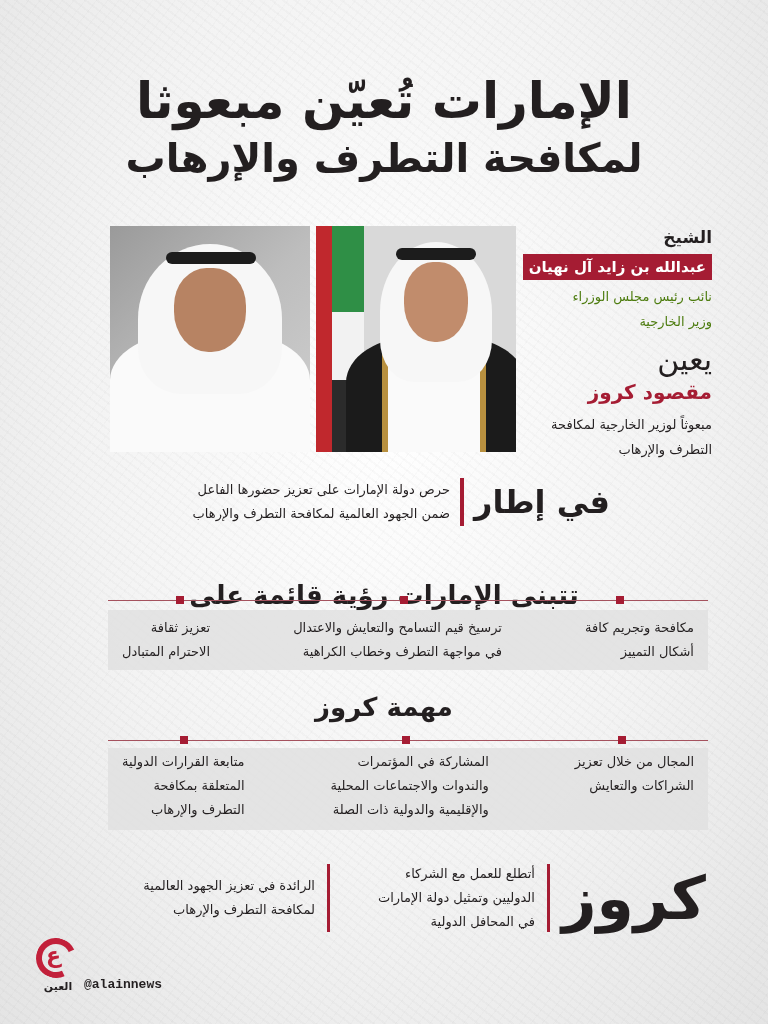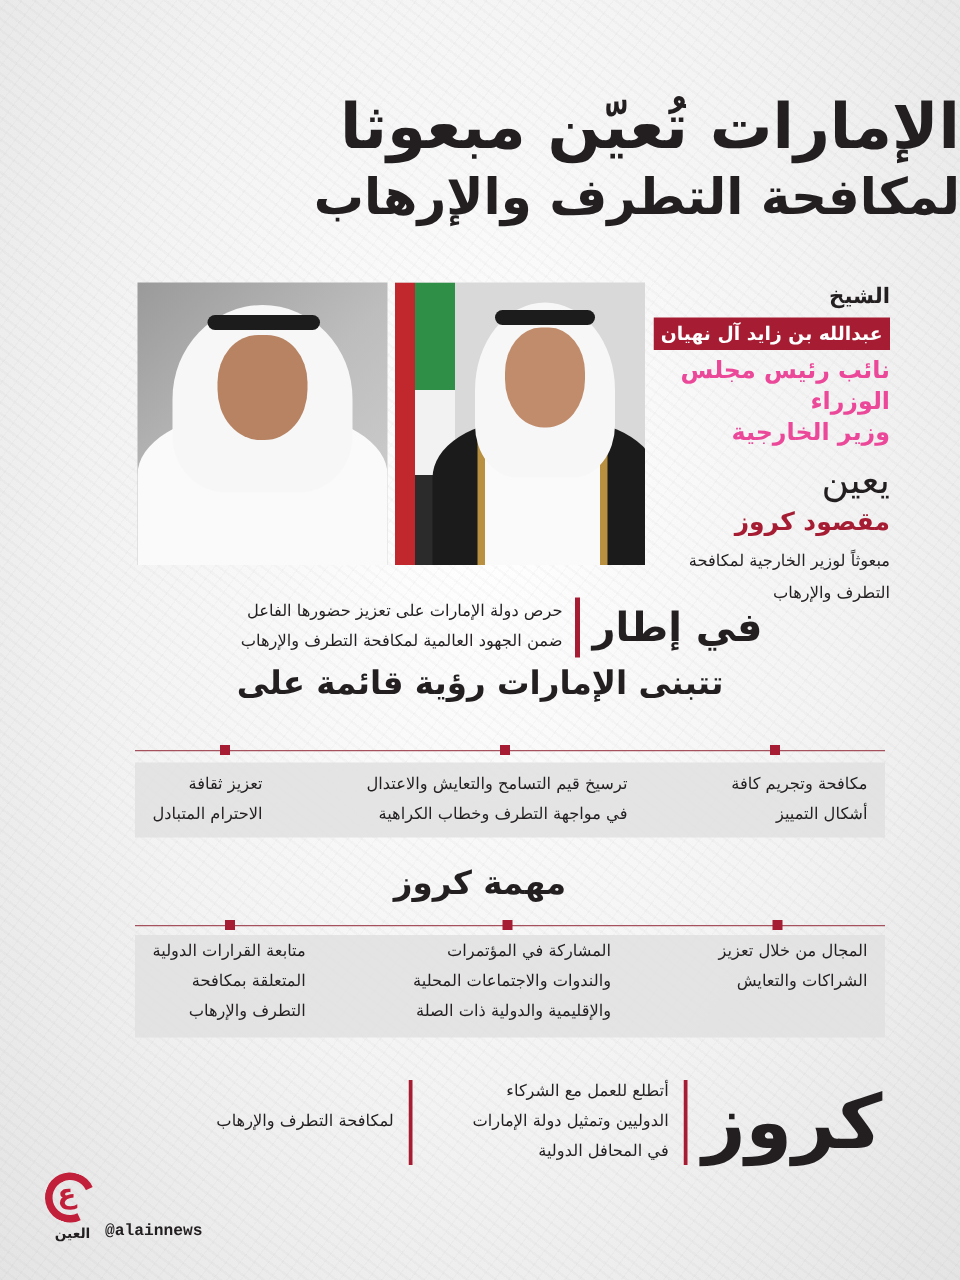--- a/index.html
+++ b/index.html
@@ -12,21 +12,21 @@
   }
   .grain {
     position: absolute; inset: 0;
     background-image:
       repeating-linear-gradient(37deg, rgba(0,0,0,0.018) 0 2px, transparent 2px 7px),
       repeating-linear-gradient(-53deg, rgba(0,0,0,0.015) 0 1px, transparent 1px 9px);
     pointer-events: none;
   }
   .title {
     position: absolute; left: 0; right: 0; top: 70px;
-    text-align: right; direction: rtl;
+    text-align: center; direction: rtl;
   }
   .title .l1 { font-size: 50px; font-weight: 700; line-height: 62px; color: #231f20; }
   .title .l2 { font-size: 40px; font-weight: 700; line-height: 52px; color: #231f20; }
 
   .photos {
     position: absolute; top: 226px; left: 110px; width: 406px; height: 226px;
     display: flex; gap: 6px;
   }
   .photo {
     flex: 1; position: relative; overflow: hidden;
@@ -46,21 +46,21 @@
   .robe { position: absolute; background: #fafafa; border-radius: 40% 40% 0 0; }
   .bisht { position: absolute; background: #1b1b1b; border-radius: 40% 40% 0 0; }
   .gold { position: absolute; background: #b8903f; }
 
   .info { position: absolute; top: 226px; right: 56px; width: 200px; text-align: right; direction: rtl; }
   .sheikh { font-size: 17px; font-weight: 700; color: #231f20; line-height: 22px; }
   .name-box {
     display: inline-block; background: #a51c33; color: #fff;
     font-size: 15px; font-weight: 700; padding: 2px 6px; margin-top: 6px; line-height: 22px;
   }
-  .role { font-size: 19px; color: #ec4899; line-height: 25px; margin-top: 4px; font-weight: bold; }
+  .role { font-size: 13px; color: #4d7c0f; line-height: 25px; margin-top: 4px; }
   .appoints { font-size: 30px; font-weight: 400; color: #231f20; line-height: 36px; margin-top: 8px; }
   .envoy { font-size: 20px; font-weight: 700; color: #a51c33; line-height: 28px; }
   .envoy-desc { font-size: 13px; color: #231f20; line-height: 25px; margin-top: 6px; }
 
   .frame { position: absolute; top: 478px; right: 158px; display: flex; align-items: center; direction: rtl; gap: 10px; }
   .frame .big { font-size: 32px; font-weight: 700; color: #231f20; }
   .vbar { width: 4px; background: #a51c33; align-self: stretch; }
   .frame .txt { font-size: 13px; line-height: 24px; color: #231f20; }
 
   .h2 { position: absolute; left: 0; right: 0; text-align: center; direction: rtl; font-size: 26px; font-weight: 700; color: #231f20; }
@@ -142,21 +142,21 @@
 
 <div class="frame">
   <div class="big">في إطار</div>
   <div class="vbar"></div>
   <div class="txt">
     <div>حرص دولة الإمارات على تعزيز حضورها الفاعل</div>
     <div>ضمن الجهود العالمية لمكافحة التطرف والإرهاب</div>
   </div>
 </div>
 
-<div class="h2" style="top:532px;">تتبنى الإمارات رؤية قائمة على</div>
+<div class="h2" style="top:580px;">تتبنى الإمارات رؤية قائمة على</div>
 <div class="line" style="top:600px;"></div>
 <div class="dot" style="top:596px;left:176px;"></div>
 <div class="dot" style="top:596px;left:400px;"></div>
 <div class="dot" style="top:596px;left:616px;"></div>
 <div class="panel" style="top:610px;height:60px;padding-top:6px;">
   <div class="col">
     <div>مكافحة وتجريم كافة</div>
     <div>أشكال التمييز</div>
   </div>
   <div class="col">
@@ -195,20 +195,21 @@
   <div class="kroz-big">كروز</div>
   <div class="fbar"></div>
   <div class="fcol">
     <div>أتطلع للعمل مع الشركاء</div>
     <div>الدوليين وتمثيل دولة الإمارات</div>
     <div>في المحافل الدولية</div>
   </div>
   <div style="width:24px;"></div>
   <div class="fbar"></div>
   <div class="fcol">
+    <div>الرائدة في تعزيز الجهود العالمية</div>
     <div>لمكافحة التطرف والإرهاب</div>
   </div>
 </div>
 
 <div class="logo">
   <div class="logo-ring"></div>
   <div class="logo-num">ع</div>
   <div class="logo-txt">العين</div>
 </div>
 <div class="handle">@alainnews</div>

